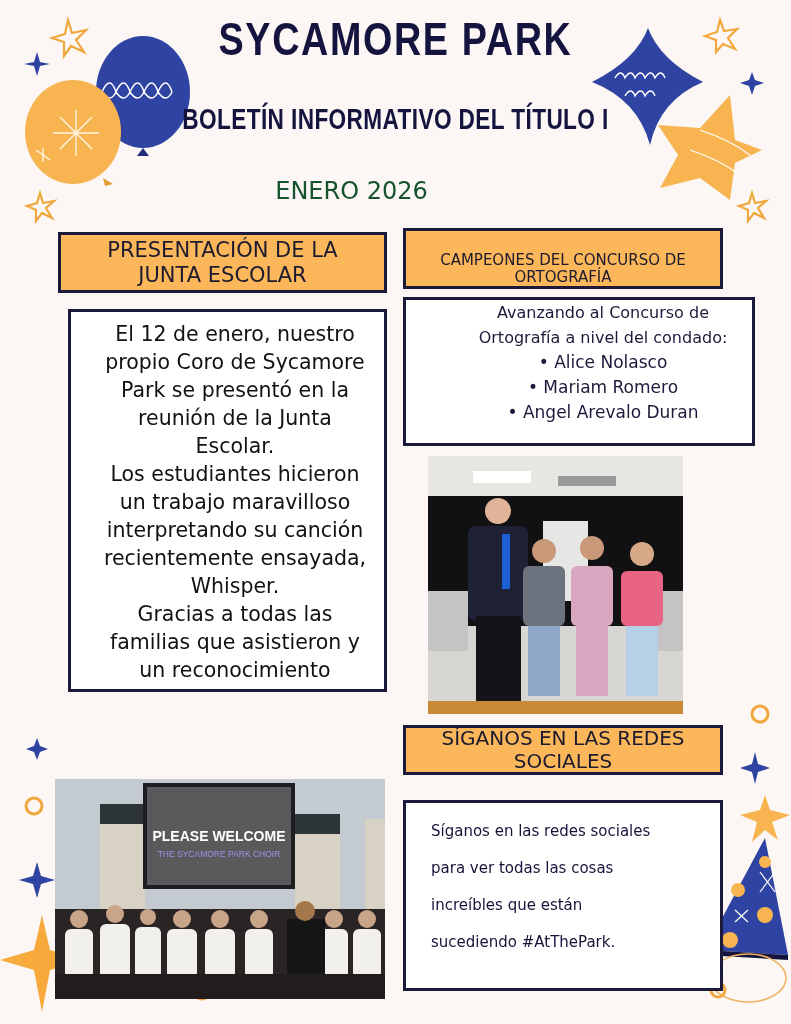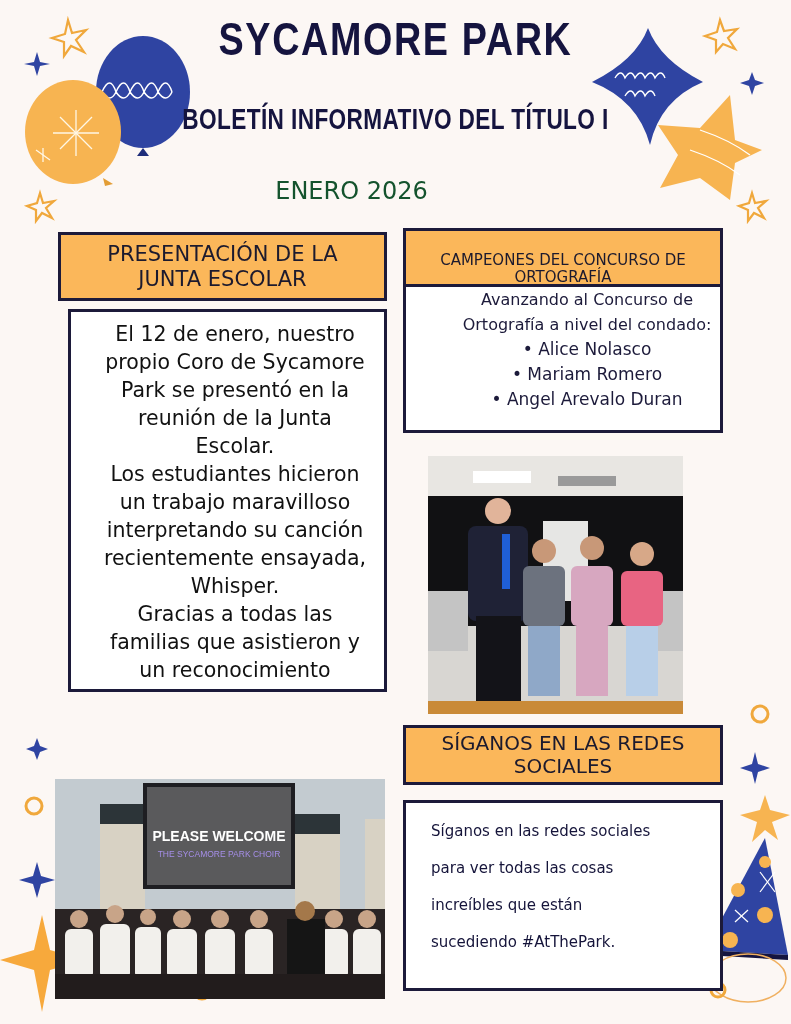--- a/index.html
+++ b/index.html
@@ -27,29 +27,29 @@
     font-size: 24px; color: #14532d;
   }
   .hdr {
     background: #fbb75a; border: 3px solid #1c1a3a; box-sizing: border-box;
     text-align: center; display: flex; align-items: center; justify-content: center;
     color: #1c1a2e; line-height: 1.15;
   }
   .box {
     background: #ffffff; border: 3px solid #1c1a3a; box-sizing: border-box;
   }
-  .left-hdr { left: 58px; top: 232px; width: 329px; height: 69px; font-size: 21px; align-items: center; }
+  .left-hdr { left: 58px; top: 232px; width: 329px; height: 61px; font-size: 21px; align-items: center; }
   .left-box { left: 68px; top: 309px; width: 319px; height: 383px; padding: 8px 10px 0 25px; overflow: hidden; text-align: center; }
   .left-box p { margin: 0; font-size: 20.5px; line-height: 28px; color: #111; white-space: pre-line; }
   .right-hdr1 { left: 403px; top: 228px; width: 320px; height: 61px; font-size: 15px; align-items: flex-end; }
-  .right-box1 { left: 403px; top: 284px; width: 320px; height: 149px; text-align: center; padding-top: 0px; overflow: hidden; padding-left: 48px; }
+  .right-box1 { left: 403px; top: 297px; width: 352px; height: 149px; text-align: center; padding-top: 0px; overflow: hidden; padding-left: 48px; }
   .right-box1 .intro { font-size: 16px; line-height: 25px; margin: 0 auto; width: 260px; color: #1c1a3a; }
   .right-box1 .name { font-size: 17px; line-height: 25px; color: #1c1a3a; }
   .photo1 { left: 428px; top: 456px; width: 255px; height: 258px; overflow: hidden; background: #2a2a2e; }
-  .right-hdr2 { left: 403px; top: 725px; width: 320px; height: 60px; font-size: 20px; }
+  .right-hdr2 { left: 403px; top: 725px; width: 320px; height: 50px; font-size: 20px; }
   .right-box2 { left: 403px; top: 800px; width: 320px; height: 191px; padding: 10px 2px 0 25px; overflow: hidden; }
   .right-box2 .line { font-size: 15px; line-height: 37px; color: #15143a; }
   .right-box2 .social { font-size: 15px; line-height: 30px; margin-top: 2px; color: #15143a; }
   .photo2 { left: 55px; top: 779px; width: 330px; height: 220px; overflow: hidden; background: #b9c3c9; }
   .emoji { font-size: 13px; }
 </style>
 </head>
 <body>
 
 <svg class="abs" style="left:0;top:0" width="791" height="1024">

